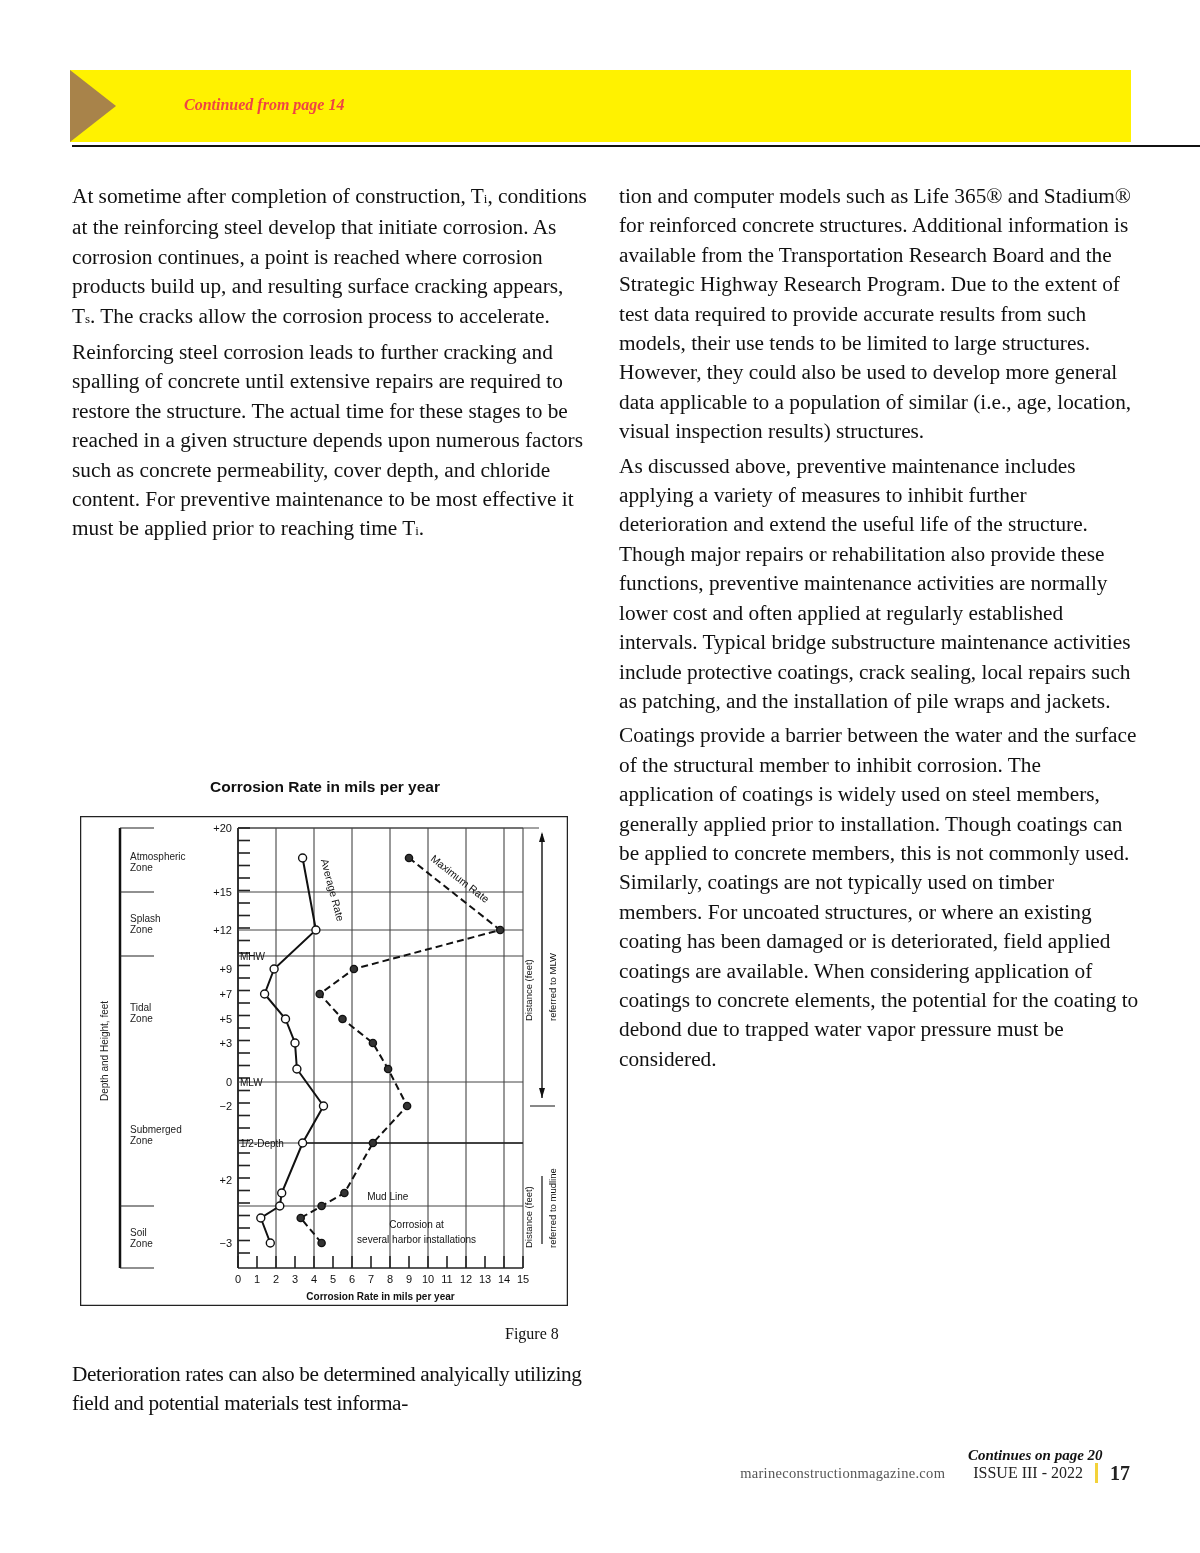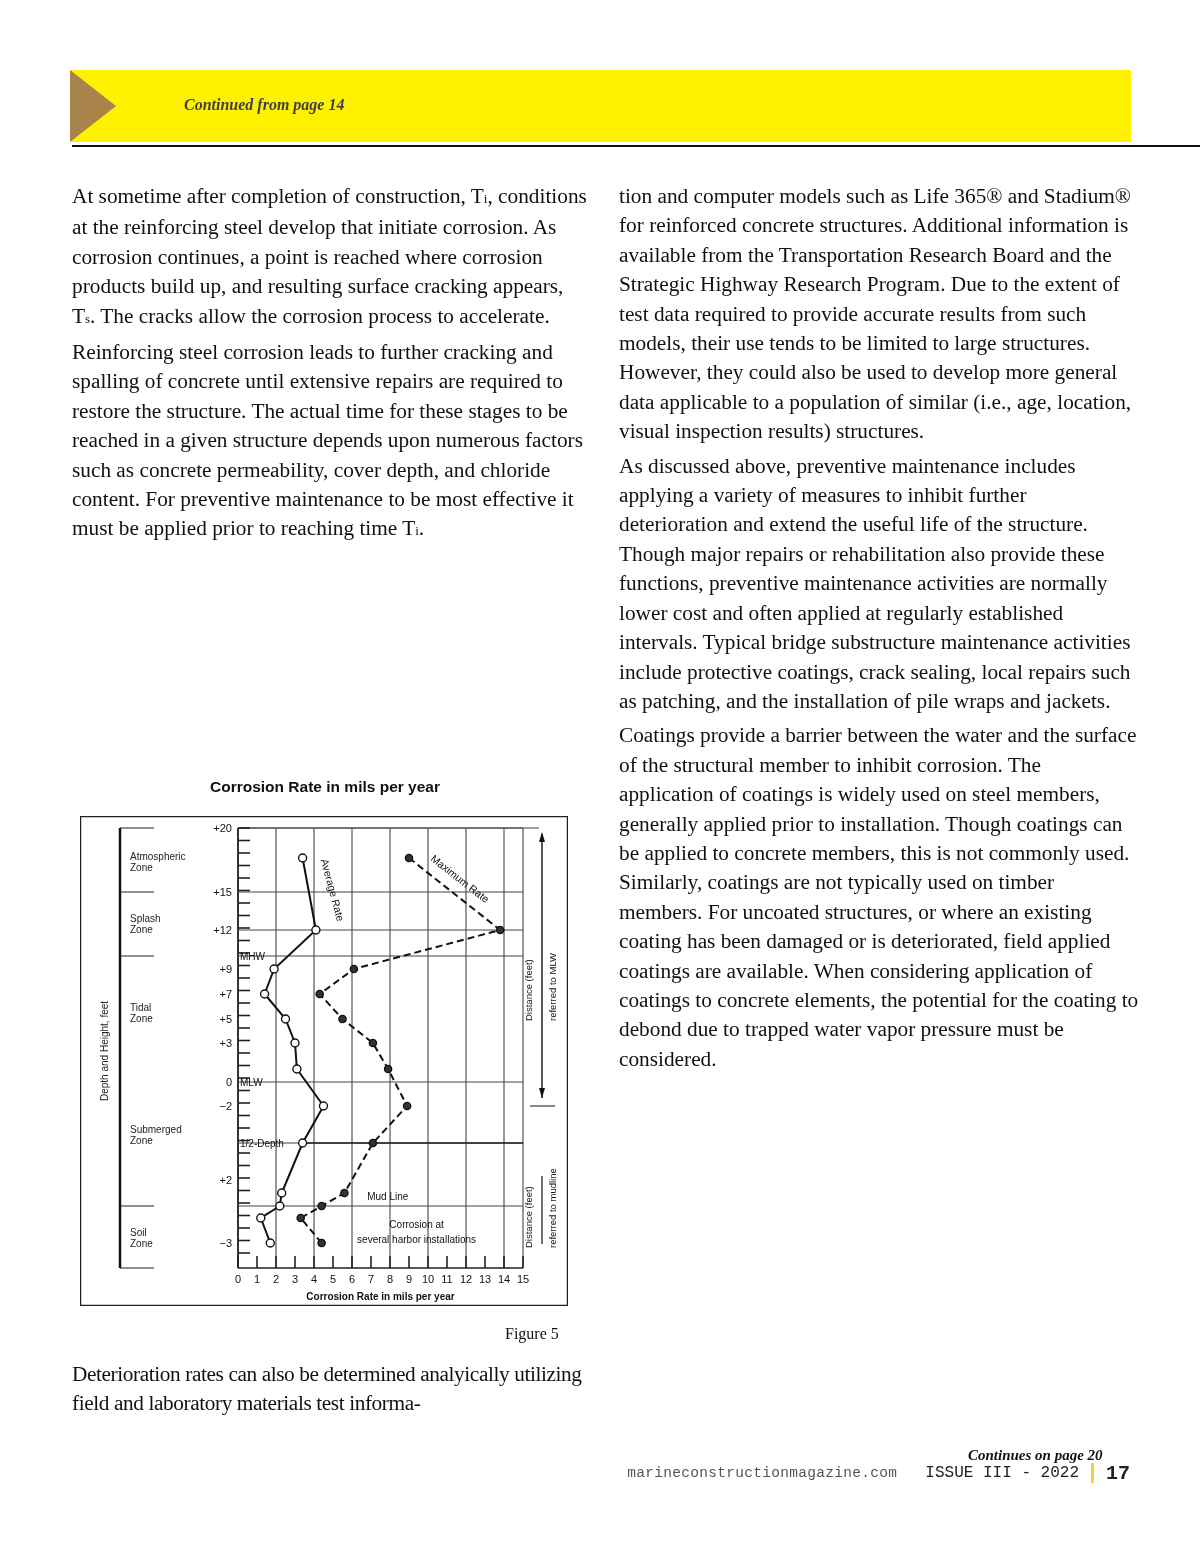--- a/index.html
+++ b/index.html
@@ -3,36 +3,36 @@
 <meta charset="utf-8">
 <style>
   html, body { margin:0; padding:0; background:#ffffff; }
   body { width:1200px; height:1553px; position:relative; overflow:hidden;
          font-family:"Liberation Serif", serif; color:#111; }
   .banner { position:absolute; left:70px; top:70px; width:1061px; height:72px; background:#fff200; }
   .banner-tri { position:absolute; left:70px; top:70px; width:0; height:0;
                 border-top:36px solid transparent; border-bottom:36px solid transparent;
                 border-left:46px solid #a8834a; }
   .banner-text { position:absolute; left:184px; top:96px; font-style:italic; font-weight:bold;
-                 font-size:16px; color:#404040; }
+                 font-size:16px; color:#ef4444; }
   .banner-rule { position:absolute; left:72px; top:145px; width:1128px; height:2px; background:#111; }
   .col { position:absolute; font-size:21.3px; line-height:29.4px; }
   .col p { margin:0 0 5px 0; }
   .col-left { left:72px; top:182px; width:515px; }
   .col-right { left:619px; top:182px; width:520px; }
   .sub { font-size:13px; }
   h2.section { font-size:23px; font-weight:bold; margin:18px 0 2px 0; line-height:34px; }
   .chart-title { position:absolute; left:80px; top:778px; width:490px; text-align:center;
                  font-family:"Liberation Sans", sans-serif; font-weight:bold; font-size:15.5px; }
   .chart-box { position:absolute; left:80px; top:816px; width:488px; height:490px; }
   .fig-caption { position:absolute; left:505px; top:1325px; font-size:16px; }
   .left-tail { position:absolute; left:72px; top:1360px; width:515px; font-size:21.3px; line-height:29.4px;
                letter-spacing:-0.4px; }
   .continues { position:absolute; left:968px; top:1447px; font-style:italic; font-weight:bold; font-size:15px; }
-  .footer { position:absolute; top:1460px; right:70px; font-family:Liberation Mono, monospace;
+  .footer { position:absolute; top:1460px; right:70px; font-family:Liberation Serif, serif;
             display:flex; align-items:center; gap:8px; height:26px; }
   .footer .site { font-size:14.5px; color:#555; letter-spacing:0.3px; }
   .footer .issue { font-size:16px; color:#222; margin-left:20px; }
   .footer .bar { width:3px; height:20px; background:#f3d23a; margin:0 4px; }
   .footer .page { font-size:20px; font-weight:bold; color:#222;text-align:center; }
   svg text { font-family:"Liberation Sans", sans-serif; }
 </style>
 </head>
 <body>
 
@@ -217,23 +217,23 @@
         <path d="M459 272 L462 282 L465 272 Z" fill="#111"></path>
         <line x1="450" y1="290" x2="475" y2="290" stroke="#111" stroke-width="1"></line>
         <text x="0" y="0" font-size="9.5" fill="#111" transform="translate(452,205) rotate(-90)">Distance (feet)</text>
         <text x="0" y="0" font-size="9.5" fill="#111" transform="translate(476,205) rotate(-90)">referred to MLW</text>
         <line x1="462" y1="360" x2="462" y2="428" stroke="#111" stroke-width="1.2"></line>
         <text x="0" y="0" font-size="9.5" fill="#111" transform="translate(452,432) rotate(-90)">Distance (feet)</text>
         <text x="0" y="0" font-size="9.5" fill="#111" transform="translate(476,432) rotate(-90)">referred to mudline</text>
       </g>
   </svg>
 </div>
-<div class="fig-caption">Figure 5</div>
-
-<div class="left-tail">Deterioration rates can also be determined analyically utilizing field and laboratory materials test informa-</div>
+<div class="fig-caption">Figure 8</div>
+
+<div class="left-tail">Deterioration rates can also be determined analyically utilizing field and potential materials test informa-</div>
 
 <div class="col col-right">
   <p>tion and computer models such as Life 365® and Stadium® for reinforced concrete structures. Additional information is available from the Transportation Research Board and the Strategic Highway Research Program. Due to the extent of test data required to provide accurate results from such models, their use tends to be limited to large structures. However, they could also be used to develop more general data applicable to a population of similar (i.e., age, location, visual inspection results) structures.</p>
   <p>As discussed above, preventive maintenance includes applying a variety of measures to inhibit further deterioration and extend the useful life of the structure. Though major repairs or rehabilitation also provide these functions, preventive maintenance activities are normally lower cost and often applied at regularly established intervals. Typical bridge substructure maintenance activities include protective coatings, crack sealing, local repairs such as patching, and the installation of pile wraps and jackets.</p>
   <p>Coatings provide a barrier between the water and the surface of the structural member to inhibit corrosion. The application of coatings is widely used on steel members, generally applied prior to installation. Though coatings can be applied to concrete members, this is not commonly used. Similarly, coatings are not typically used on timber members. For uncoated structures, or where an existing coating has been damaged or is deteriorated, field applied coatings are available. When considering application of coatings to concrete elements, the potential for the coating to debond due to trapped water vapor pressure must be considered.</p>
 </div>
 
 <div class="continues">Continues on page 20</div>
 
 <div class="footer">

